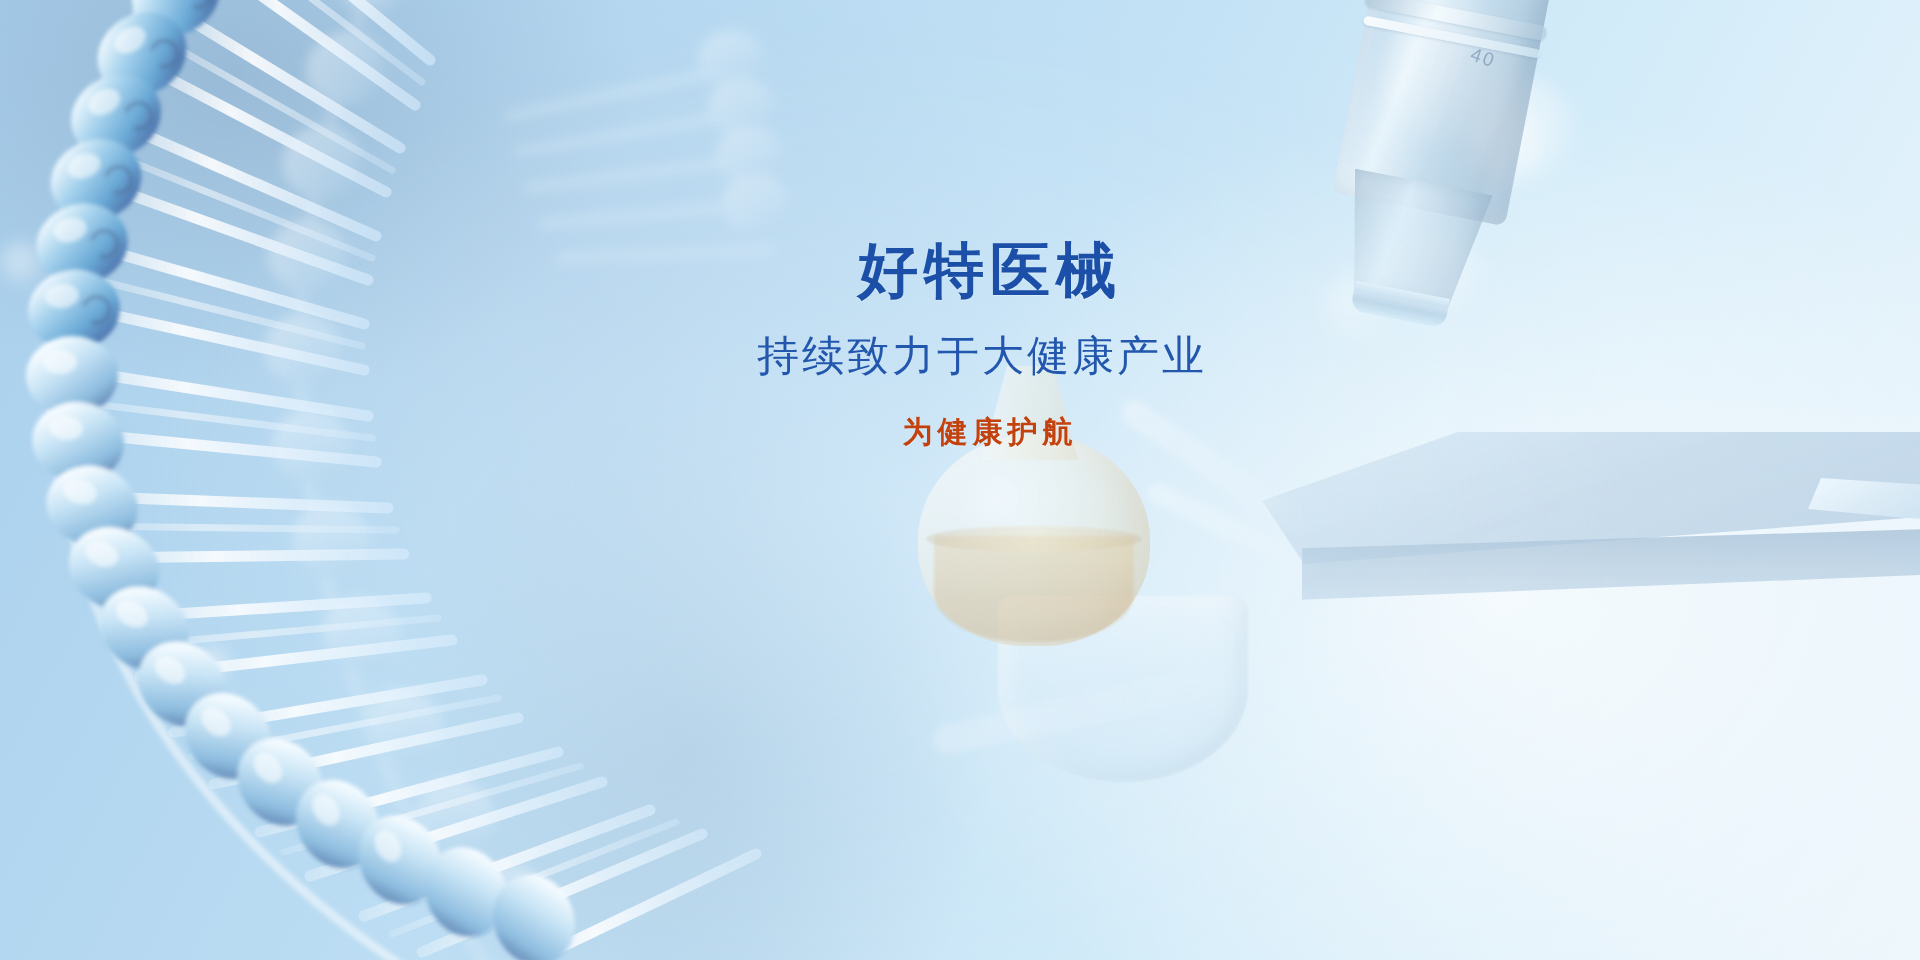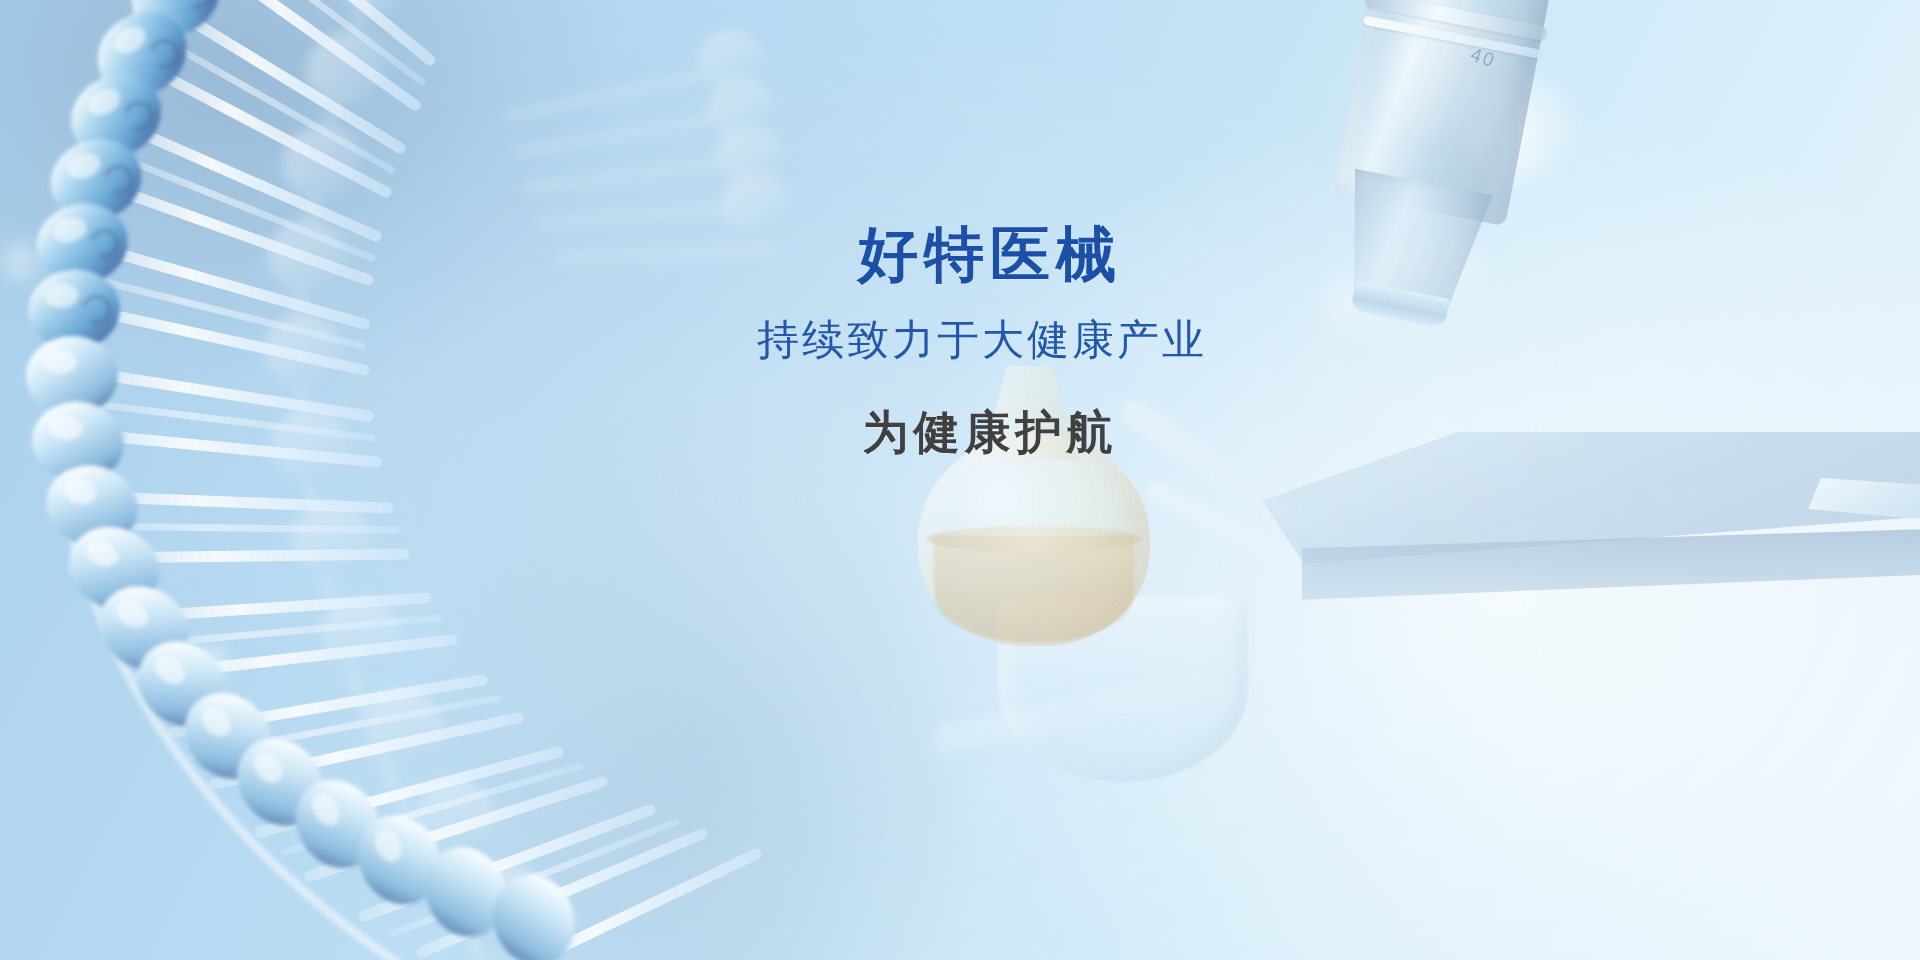--- a/index.html
+++ b/index.html
@@ -206,26 +206,26 @@
   }
   #subline {
     font-size: 42px;
     font-weight: normal;
     letter-spacing: 3px;
     color: #2257ad;
     line-height: 1;
     margin: 0 16px 40px 0;
   }
   #tagline {
-    font-size: 46px;
+    font-size: 30px;
     font-weight: bold;
     letter-spacing: 5px;
-    color: #404040;
+    color: #c2410c;
     line-height: 1;
-    margin: 8px;
+    margin: 0;
     text-shadow: 0 1px 1px rgba(255,255,255,0.30);
   }
 
   
   .veil {
     position: absolute; inset: 0;
     background: radial-gradient(ellipse 1000px 620px at 46% 52%, rgba(223,240,251,0.46) 0%, rgba(223,240,251,0.10) 56%, rgba(223,240,251,0) 78%);
     pointer-events: none;
   }
 </style>

